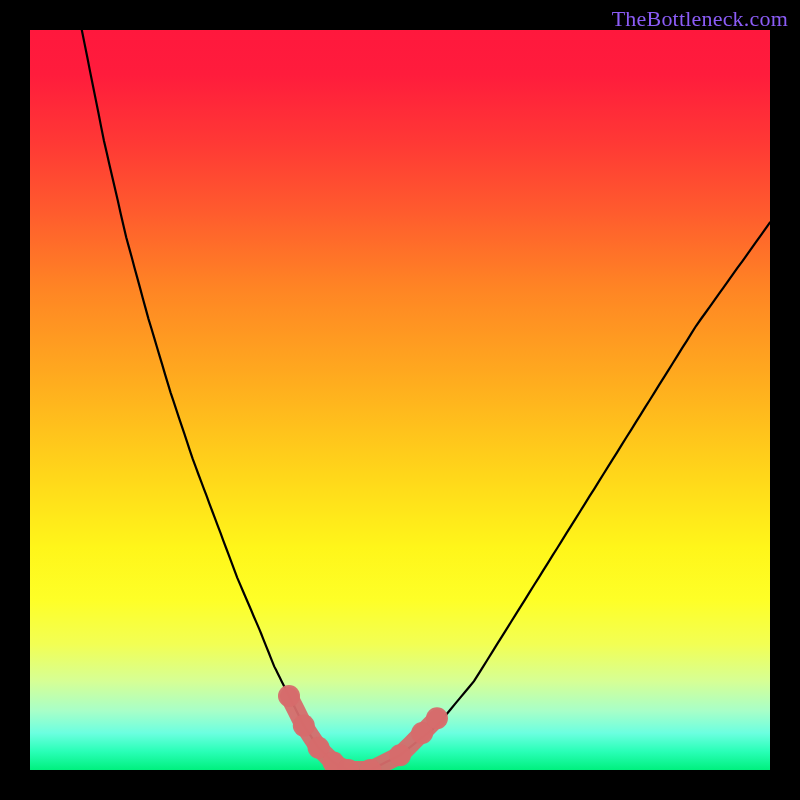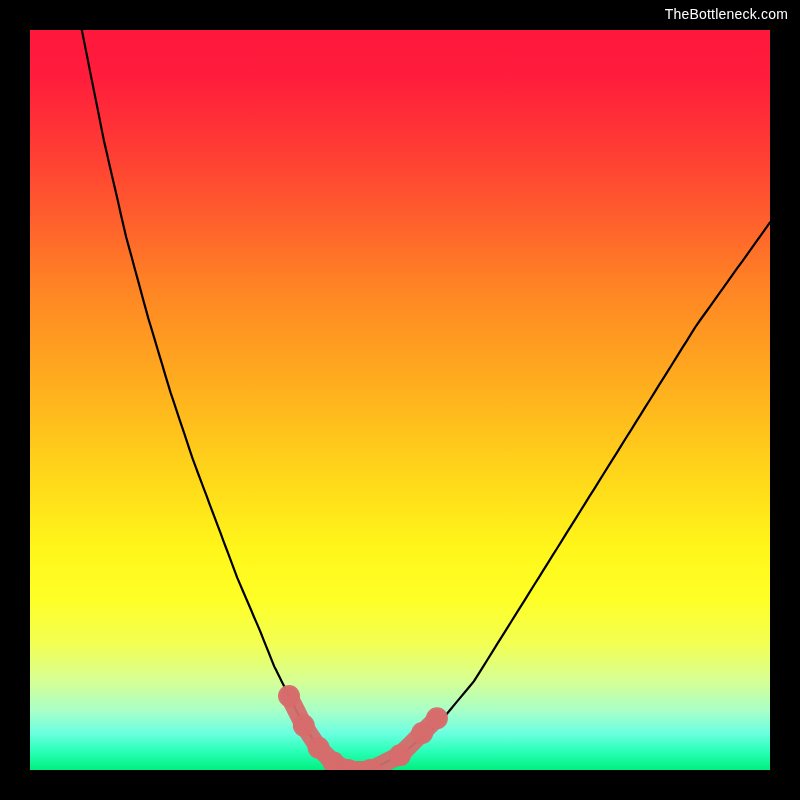--- a/index.html
+++ b/index.html
@@ -39,25 +39,26 @@
       #a8ffc8 92%,
       #6cffe0 95%,
       #29ffb7 97.5%,
       #00f07e 100%
     );
   }
   .watermark {
     position: absolute;
     top: 6px;
     right: 12px;
-    color: #ffffff;
-    font-size: 14px;
+    color: #8b5cf6;
+    font-size: 22px;
     font-weight: 500;
     letter-spacing: 0.2px;
     user-select: none;
+    font-family: Liberation Serif, serif;
   }
   svg.curve {
     position: absolute;
     left: 0;
     top: 0;
     width: 740px;
     height: 740px;
   }
   .curve-path {
     fill: none;

